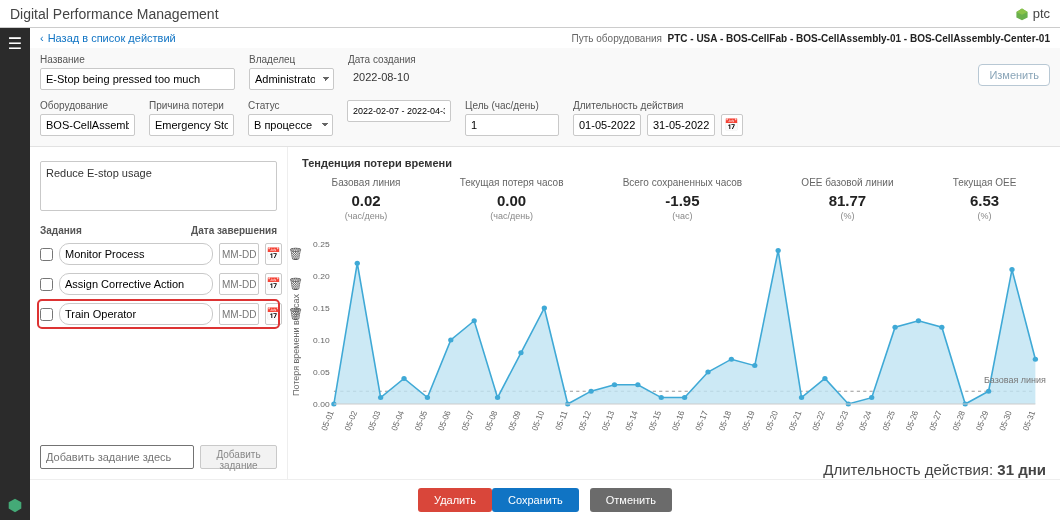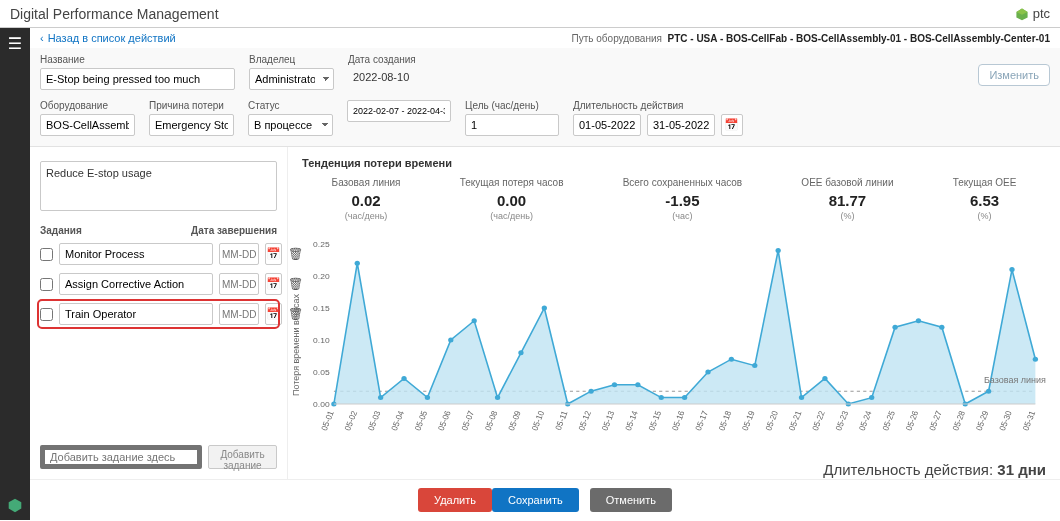--- a/index.html
+++ b/index.html
@@ -27,25 +27,25 @@
   .row2 { margin-top: 10px; }
   .date-group { display: flex; align-items: end; gap: 6px; }
   .icon-btn { width: 22px; height: 22px; border: 1px solid #c9c9c9; border-radius: 2px; background: #fff; display: inline-flex; align-items: center; justify-content: center; cursor: pointer; font-size: 12px; }
   .body { display: flex; flex: 1; overflow: hidden; }
   .left-col { width: 258px; padding: 10px; border-right: 1px solid #eee; display: flex; flex-direction: column; }
   .desc-box { border: 1px solid #c9c9c9; border-radius: 2px; padding: 5px; min-height: 50px; font-size: 11px; margin-bottom: 14px; margin-top: 4px; }
   .tasks-head { display: flex; justify-content: space-between; font-size: 10px; font-weight: 600; color: #555; margin-bottom: 6px; }
   .task-row { display: flex; align-items: center; gap: 6px; margin-bottom: 6px; padding: 1px 0; }
   .task-row.highlight { outline: 2px solid #d33; outline-offset: 1px; border-radius: 2px; }
   .task-cb { width: 13px; height: 13px; }
-  .task-name { flex: 1; border: 1px solid #c9c9c9; border-radius: 2px; padding: 3px 5px; font-size: 11px; height: 22px; }
+  .task-name { flex: 1; border: 1px solid #c9c9c9; border-radius: 10px; padding: 3px 5px; font-size: 11px; height: 22px; }
   .task-date { width: 40px; border: 1px solid #c9c9c9; border-radius: 2px; padding: 3px 2px; font-size: 10px; text-align: center; height: 22px; color: #aaa; }
   .trash { cursor: pointer; color: #555; font-size: 12px; width: 12px; text-align: center; }
   .add-row { margin-top: auto; display: flex; gap: 6px; }
-  .add-inp { flex: 1; border: 5px solid #737373; border-radius: 2px; padding: 3px 5px; font-size: 11px; height: 24px; }
+  .add-inp { flex: 1; border: 1px solid #737373; border-radius: 2px; padding: 3px 5px; font-size: 11px; height: 24px; }
   .add-btn { border: 1px solid #c9c9c9; border-radius: 2px; padding: 3px 8px; font-size: 10px; background: #f2f2f2; color: #888; cursor: pointer; height: 24px; }
   .right-col { flex: 1; padding: 10px 14px; display: flex; flex-direction: column; }
   .trend-title { font-size: 11px; font-weight: 600; margin-bottom: 8px; }
   .kpi-row { display: flex; justify-content: space-around; margin-bottom: 8px; }
   .kpi { text-align: center; }
   .kpi-lbl { font-size: 10px; color: #666; margin-bottom: 4px; }
   .kpi-val { font-size: 15px; font-weight: 700; color: #222; }
   .kpi-unit { font-size: 9px; color: #888; margin-top: 2px; }
   .chart-wrap { flex: 1; position: relative; margin-top: 10px; }
   .ylabel { position: absolute; left: -6px; top: 50%; transform: translate(-50%, -50%) rotate(-90deg); font-size: 9px; color: #666; white-space: nowrap; }

